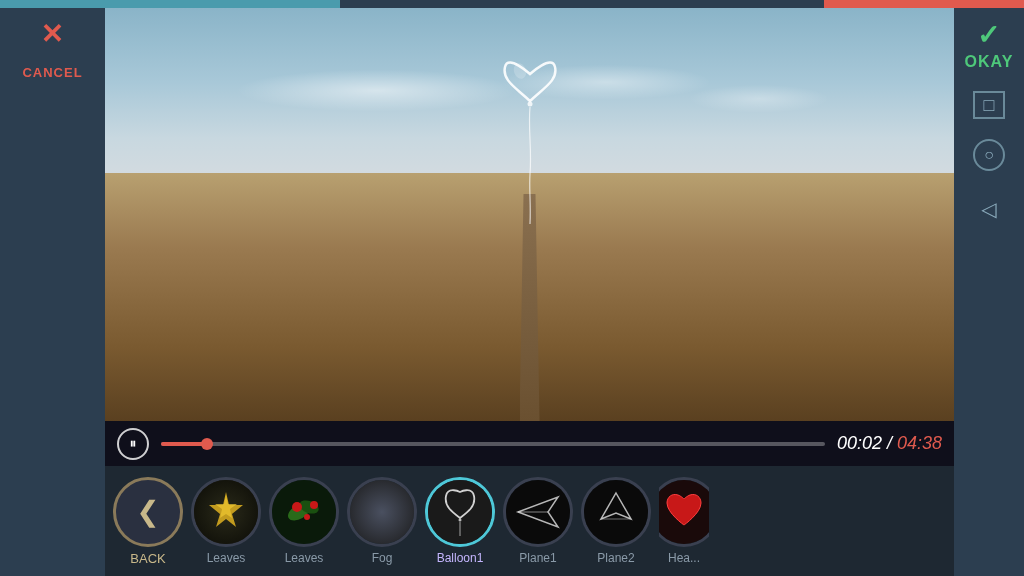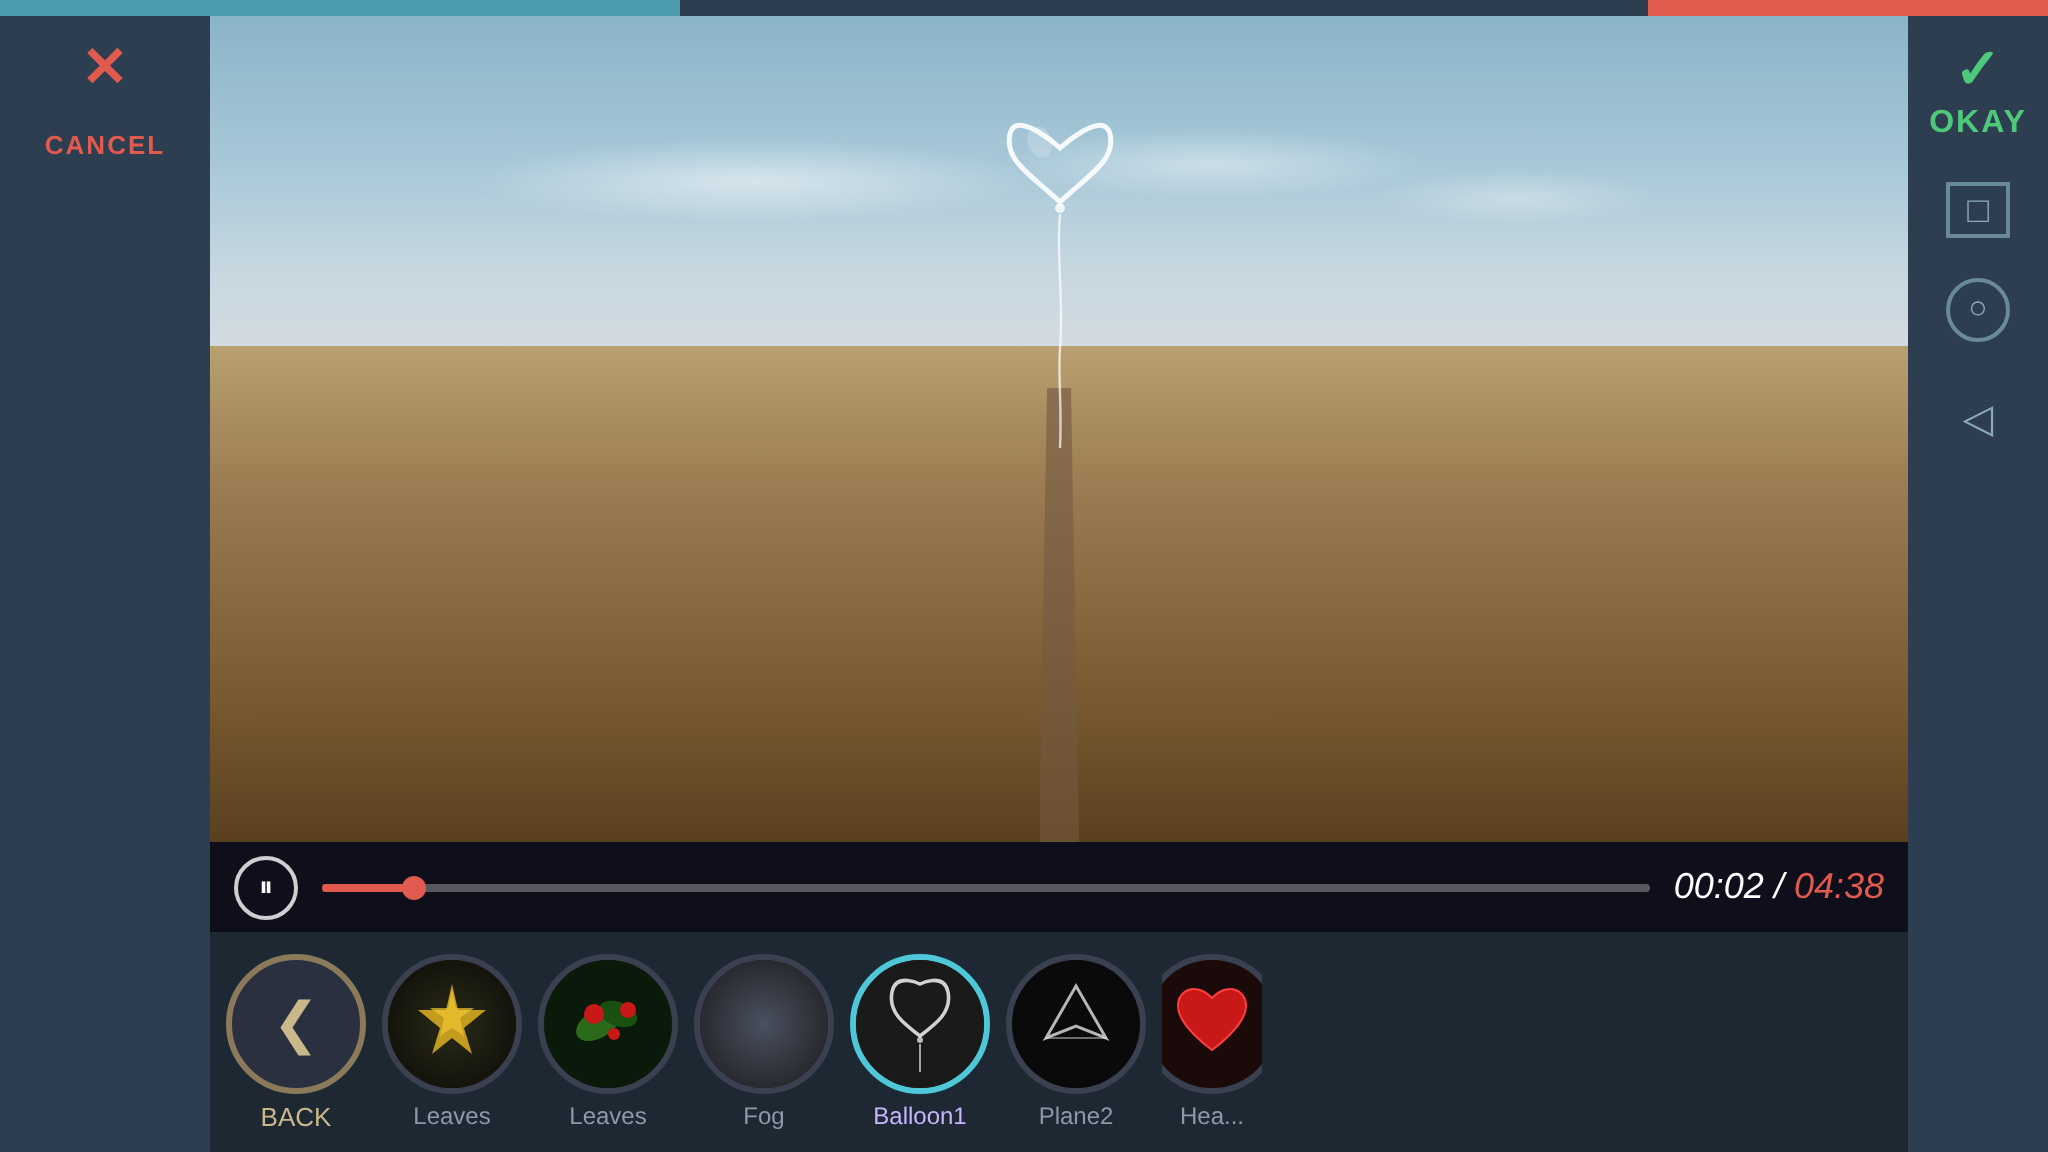--- a/index.html
+++ b/index.html
@@ -474,20 +474,32 @@
             <svg width="44" height="56" viewBox="0 0 44 56">
               <path d="M22 8 C22 8, 10 2, 8 12 C6 22, 14 28, 22 34 C30 28, 38 22, 36 12 C34 2, 22 8, 22 8 Z" fill="none" stroke="rgba(255,255,255,0.8)" stroke-width="1.8"></path>
               <circle cx="22" cy="36" r="1.5" fill="rgba(255,255,255,0.7)"></circle>
               <line x1="22" y1="38" x2="22" y2="52" stroke="rgba(255,255,255,0.6)" stroke-width="1"></line>
             </svg>
           </div>
         </div>
         <span class="effect-label active">Balloon1</span>
       </div>
 
+      <div class="effect-item">
+        <div class="effect-circle">
+          <div class="effect-plane-bg">
+            <svg width="50" height="50" viewBox="0 0 50 50">
+
+              <polygon points="5,25 45,10 35,25 45,40" fill="none" stroke="rgba(255,255,255,0.7)" stroke-width="1.5"></polygon>
+              <line x1="35" y1="25" x2="5" y2="25" stroke="rgba(255,255,255,0.5)" stroke-width="1"></line>
+            </svg>
+          </div>
+        </div>
+        <span class="effect-label">Plane1</span>
+      </div>
 
 
       <div class="effect-item">
         <div class="effect-circle">
           <div class="effect-plane2-bg">
             <svg width="50" height="50" viewBox="0 0 50 50">
               <polygon points="25,6 40,32 25,26 10,32" fill="none" stroke="rgba(255,255,255,0.7)" stroke-width="1.5"></polygon>
               <line x1="10" y1="32" x2="40" y2="32" stroke="rgba(255,255,255,0.4)" stroke-width="1"></line>
             </svg>
           </div>

